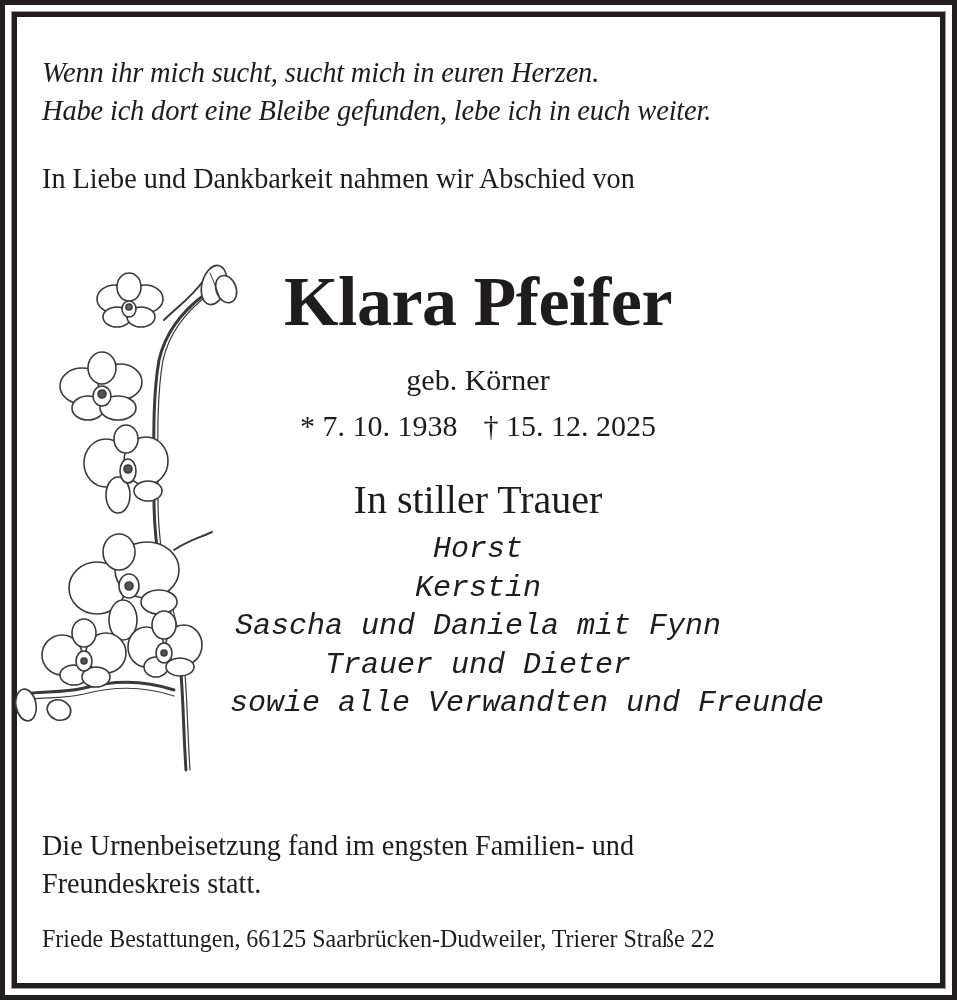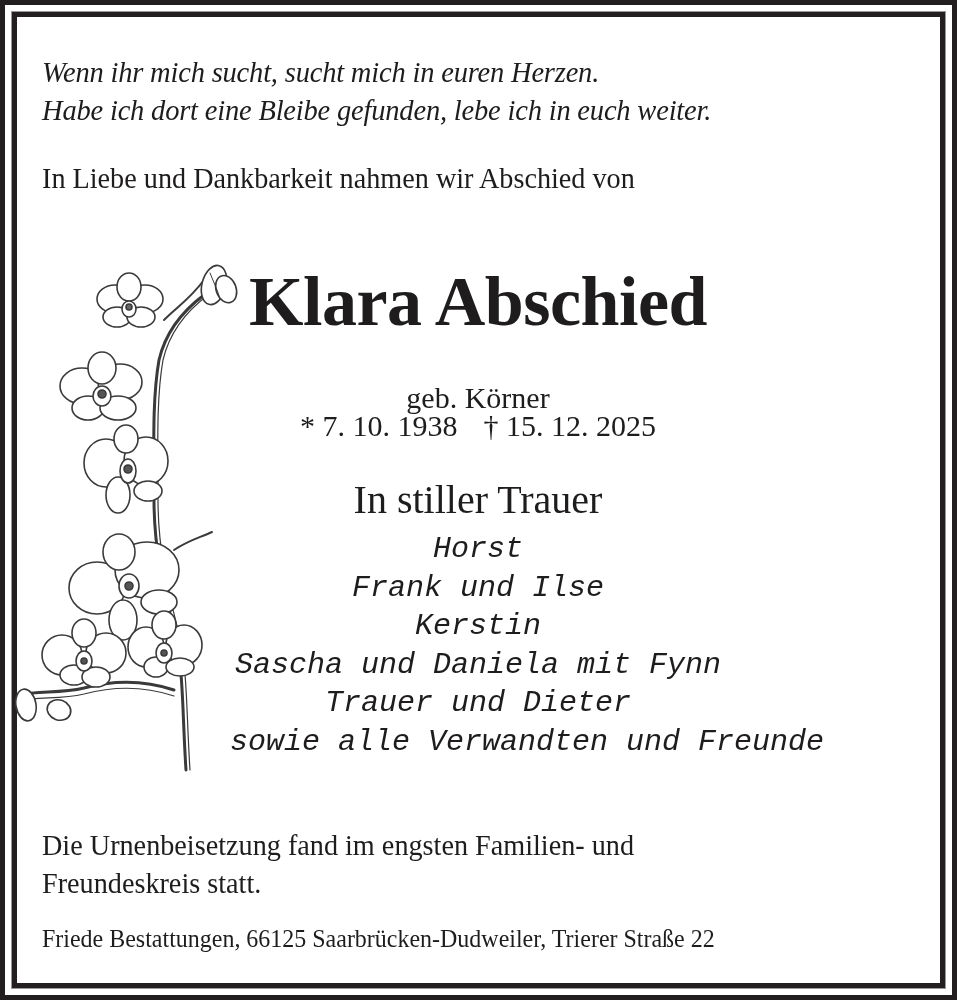--- a/index.html
+++ b/index.html
@@ -20,21 +20,21 @@
     }
 
     .text { position: absolute; white-space: nowrap; }
     .motto { left: 42px; font-style: italic; font-size: 30px; letter-spacing: -0.2px; transform-origin: left top; }
     .motto-1 { top: 55px; transform: scaleX(0.95); }
     .motto-2 { top: 93px; transform: scaleX(0.95); }
     .intro { left: 42px; top: 161px; font-size: 30px; transform: scaleX(0.94); transform-origin: left top; }
 
     .center-col { position: absolute; left: 230px; width: 496px; text-align: center; }
     .name { top: 262px; font-size: 70px; font-weight: bold; letter-spacing: -0.5px; line-height: 80px; }
-    .born-name { top: 380px; font-size: 30px; line-height: 36px; }
+    .born-name { top: 362px; font-size: 30px; line-height: 36px; }
     .dates { top: 408px; font-size: 30px; line-height: 36px; }
     .dates .sep { display: inline-block; width: 26px; }
     .mourning { top: 482px; font-size: 40px; line-height: 36px; }
 
     .mourners { top: 530px; font-family: Liberation Mono, monospace; }
     .mourners .m {
       font-style: italic; font-size: 30px; line-height: 38.5px; display: block;
     }
 
     .burial { left: 42px; top: 826px; font-size: 30px; line-height: 38px; transform: scaleX(0.94); transform-origin: left top; }
@@ -133,30 +133,29 @@
 
     <g transform="translate(12,455)">
       <ellipse cx="0" cy="0" rx="10" ry="16" transform="rotate(-10)"></ellipse>
     </g>
     <g transform="translate(45,460)">
       <ellipse cx="0" cy="0" rx="12" ry="10" transform="rotate(20)"></ellipse>
     </g>
   </g>
 </svg>
 
-<div class="text center-col name">Klara Abschied</div>
+<div class="text center-col name">Klara Pfeifer</div>
 <div class="text center-col born-name">geb. Körner</div>
 <div class="text center-col dates">
   <span>* 7. 10. 1938</span><span class="sep"></span><span>† 15. 12. 2025</span>
 </div>
 <div class="text center-col mourning">In stiller Trauer</div>
 
 <div class="text center-col mourners">
   <span class="m">Horst</span>
-  <span class="m">Frank und Ilse</span>
   <span class="m">Kerstin</span>
   <span class="m">Sascha und Daniela mit Fynn</span>
   <span class="m">Trauer und Dieter</span>
   <span class="m">sowie alle Verwandten und Freunde</span>
 </div>
 
 <div class="text burial">
   <div>Die Urnenbeisetzung fand im engsten Familien- und</div>
   <div>Freundeskreis statt.</div>
 </div>

